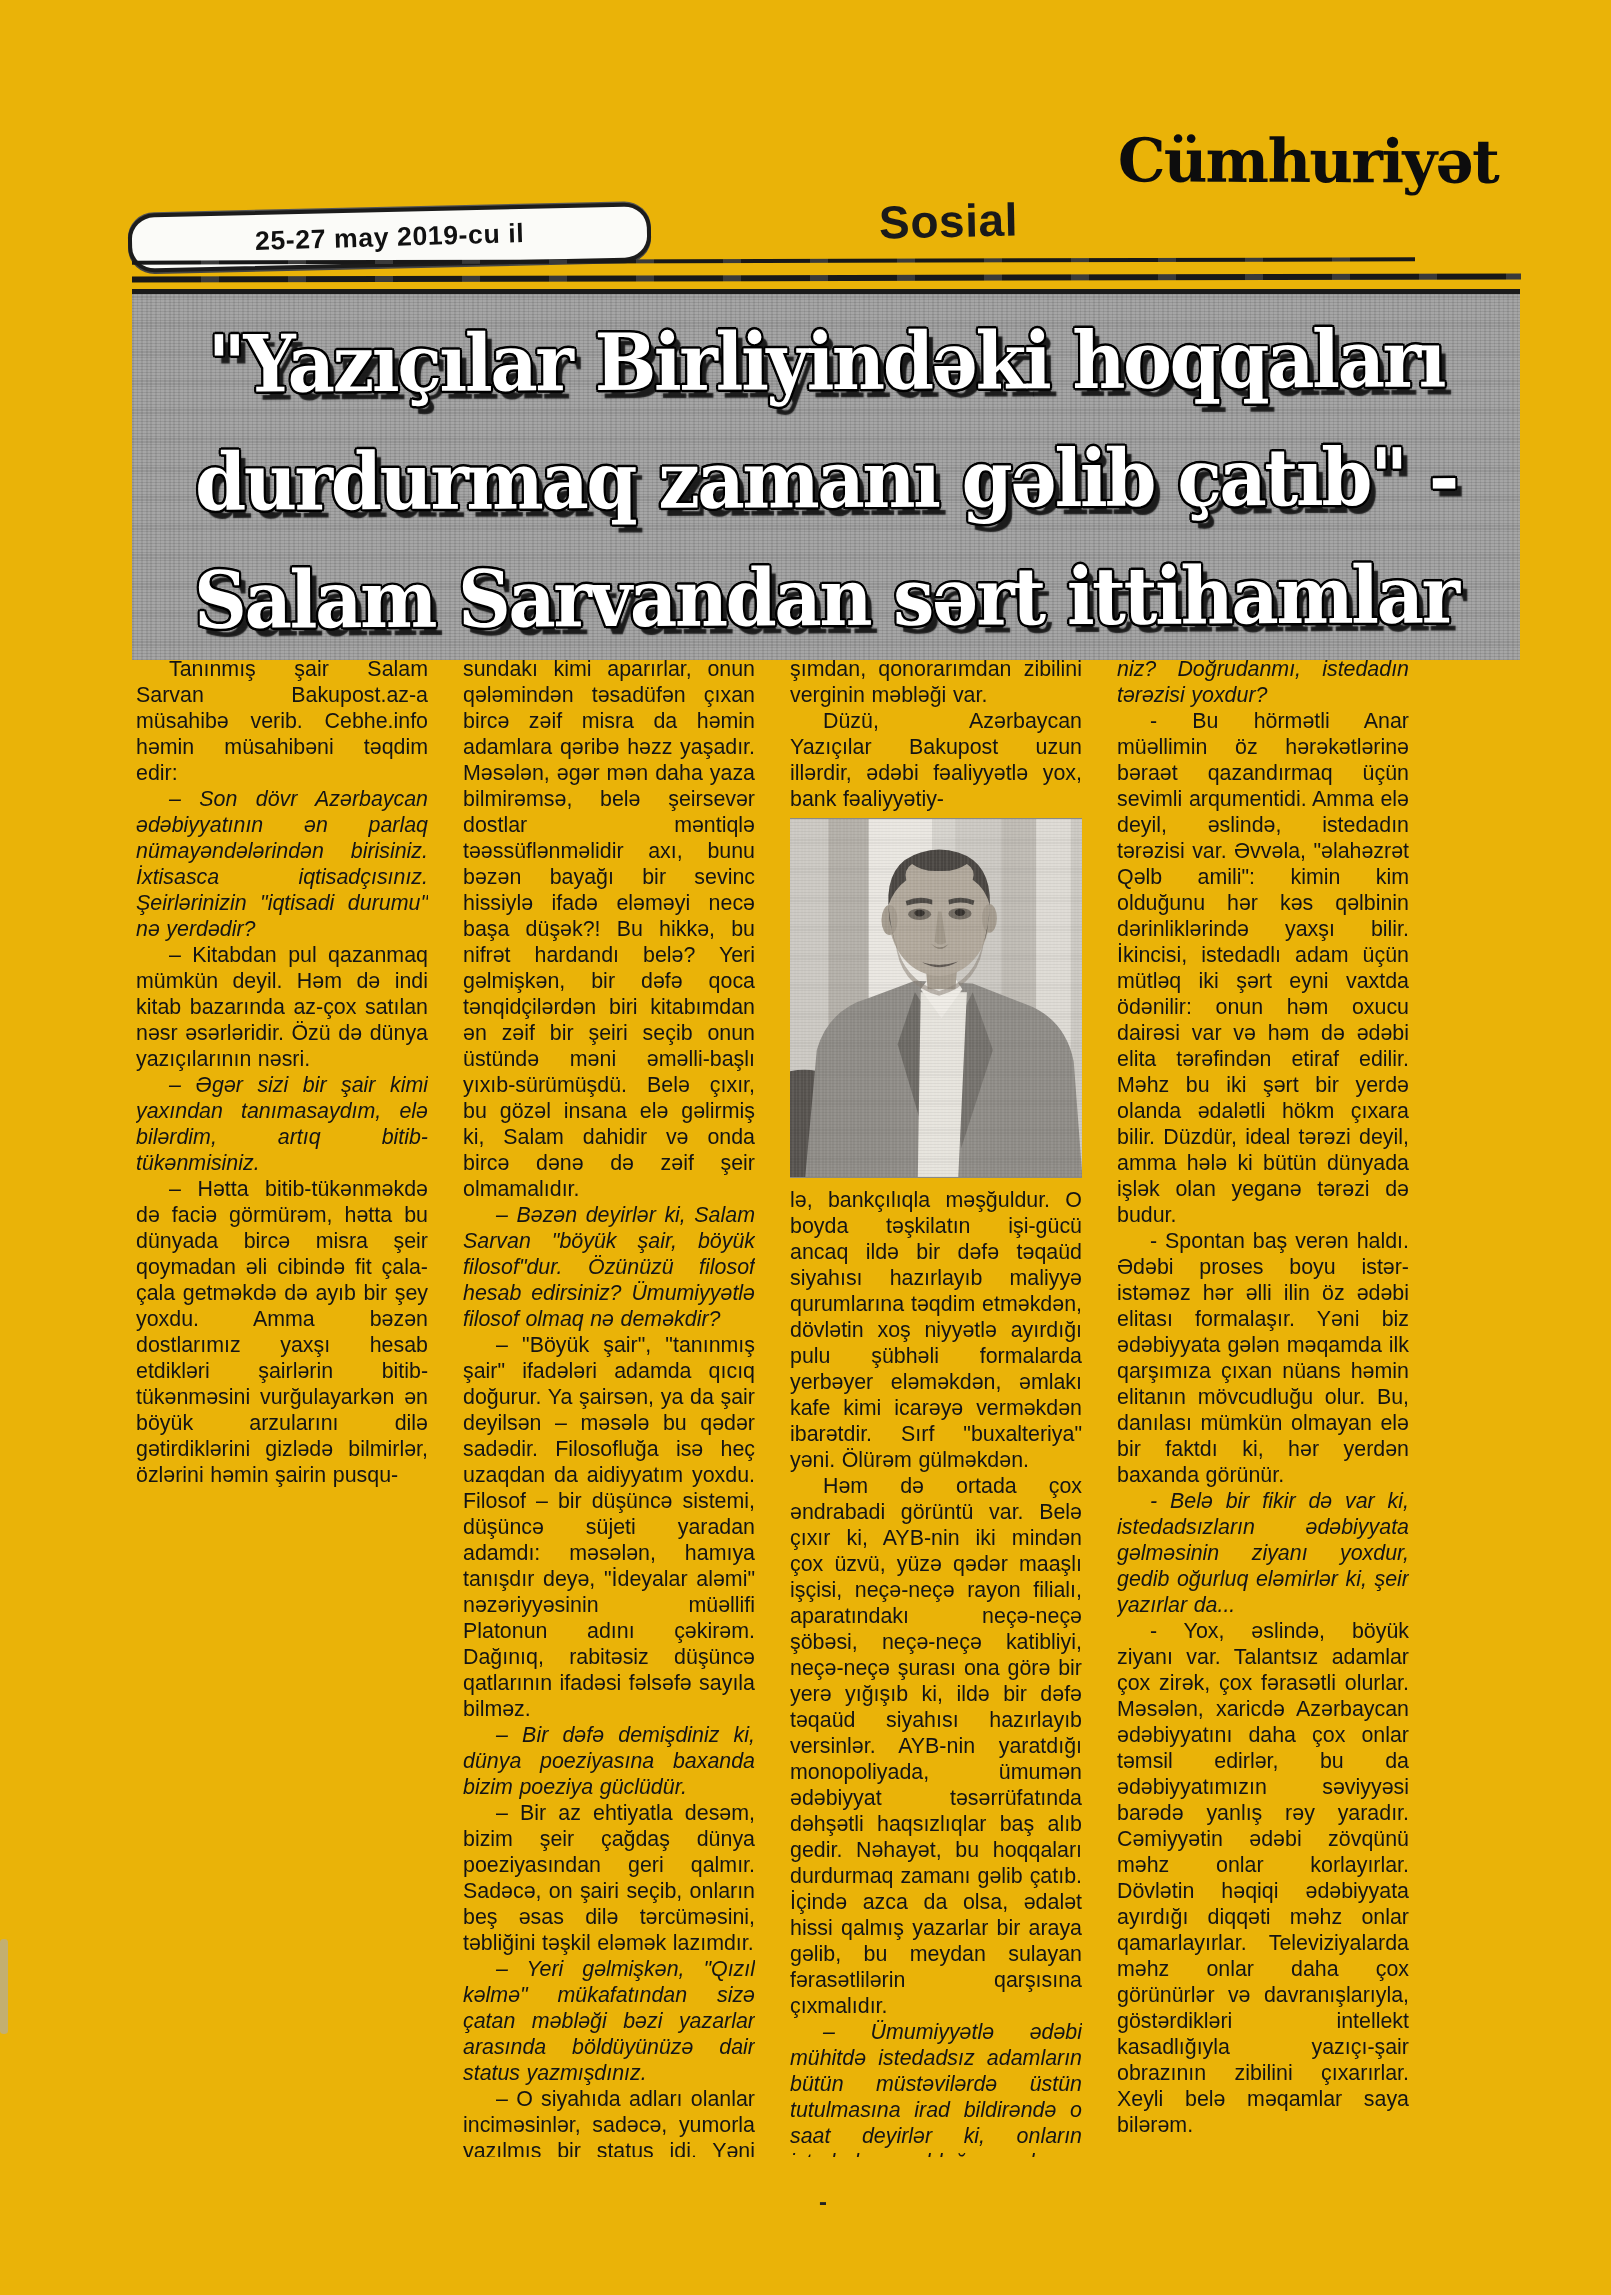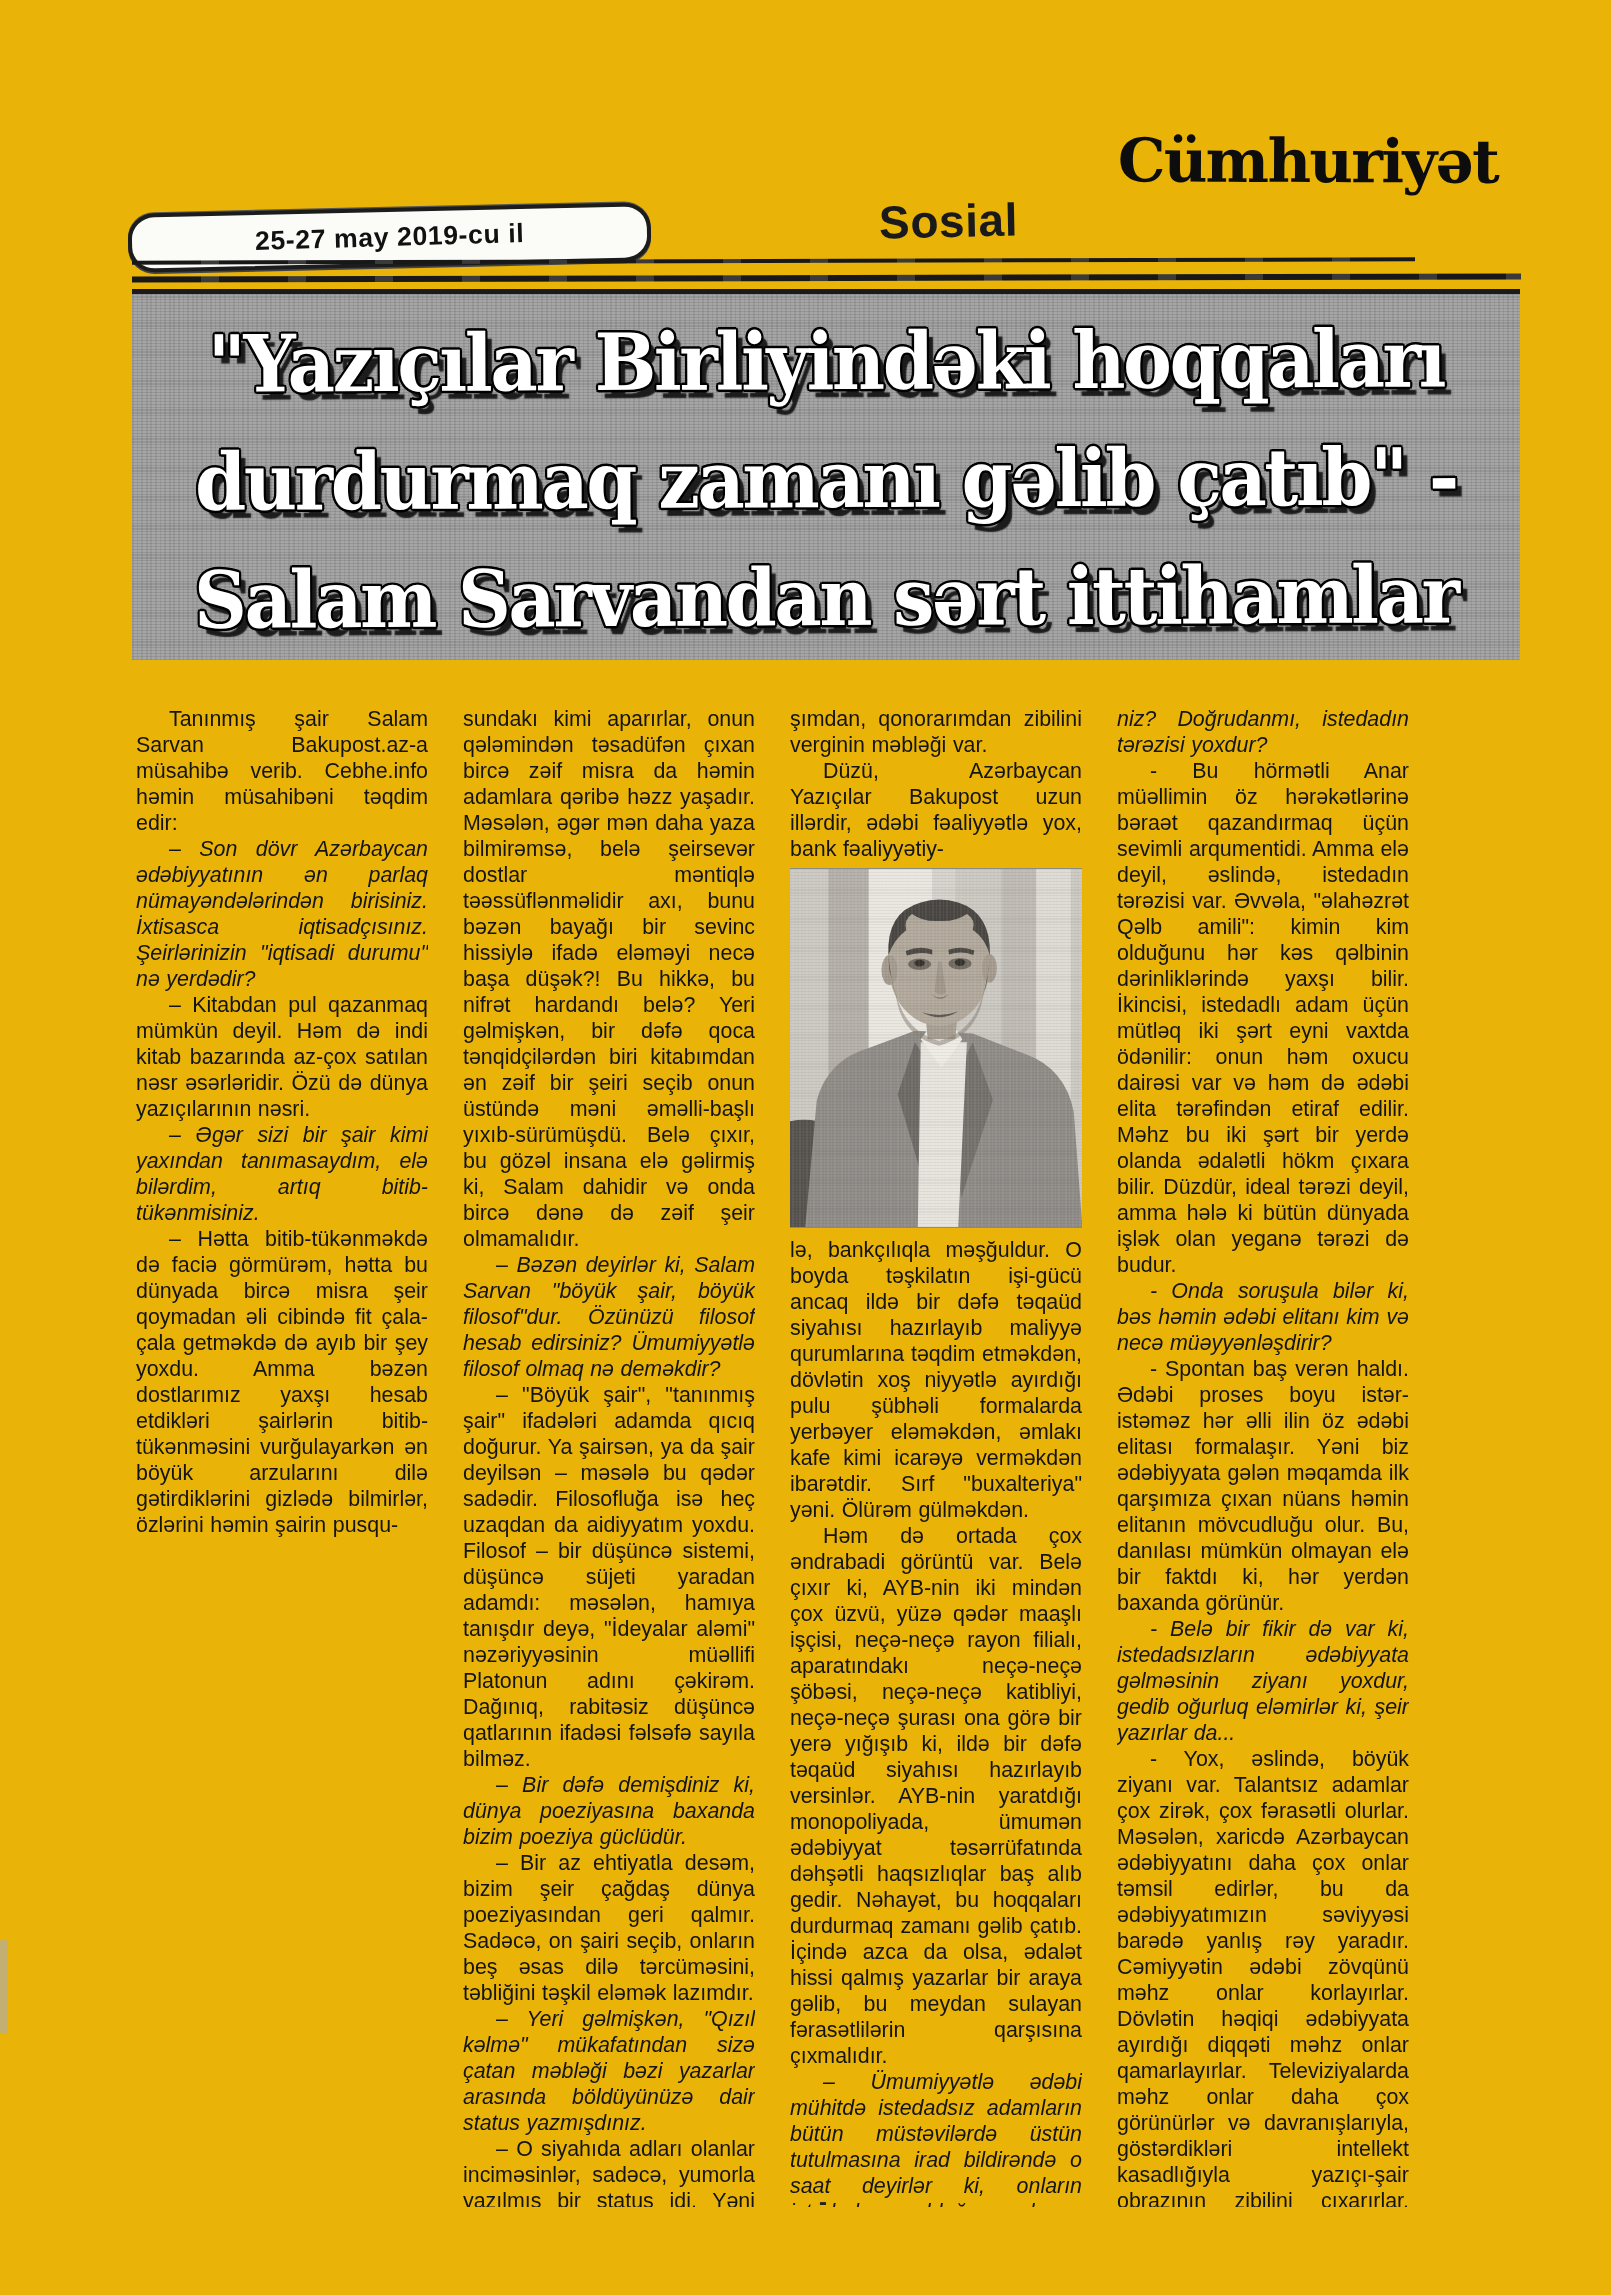--- a/index.html
+++ b/index.html
@@ -32,21 +32,21 @@
       font-family:"DejaVu Serif","Liberation Serif",serif;font-weight:bold;
       font-size:73px;line-height:118px;letter-spacing:-2.3px;color:#fff;white-space:nowrap;
       text-shadow:
         -2.3px 0 #000,2.3px 0 #000,0 -2.3px #000,0 2.3px #000,
         -1.7px -1.7px #000,1.7px 1.7px #000,-1.7px 1.7px #000,1.7px -1.7px #000,
         6.4px 7.5px 1.2px rgba(10,10,10,.88);
       transform:rotate(-.25deg) scaleY(1.08);}
   .headline-banner .headline-line:first-child{margin-top:8px;}
 
   
-  .article-body{position:absolute;left:136px;top:706px;width:1273px;height:1501px;
+  .article-body{position:absolute;left:136px;top:656px;width:1273px;height:1501px;
       display:flex;gap:35px;}
   .article-column{width:292px;height:1501px;overflow:hidden;flex:none;}
   .article-column p{margin:0;font-size:21.4px;line-height:26px;text-align:justify;
       color:#141414;word-spacing:0.6px;}
   .article-column p.ind{text-indent:33px;}
   .article-column p.q{font-weight:normal;font-style:italic;}
 
   
   .photo-figure{margin:7px 0 10.4px -8px;width:319px;height:358px;position:relative;
       outline:0.6px solid #8a8a86;overflow:hidden;}
@@ -150,21 +150,20 @@
       </svg>
       <div class="photo-grain"></div>
     </div>
   <p class="a">lə, bankçılıqla məşğuldur. O boyda təşkilatın işi-gücü ancaq ildə bir dəfə təqaüd siyahısı hazırlayıb maliyyə qurumlarına təqdim etməkdən, dövlətin xoş niyyətlə ayırdığı pulu şübhəli formalarda yerbəyer eləməkdən, əmlakı kafe kimi icarəyə verməkdən ibarətdir. Sırf "buxalteriya" yəni. Ölürəm gülməkdən.</p>
         <p class="a ind">Həm də ortada çox əndrabadi görüntü var. Belə çıxır ki, AYB-nin iki mindən çox üzvü, yüzə qədər maaşlı işçisi, neçə-neçə rayon filialı, aparatındakı neçə-neçə şöbəsi, neçə-neçə katibliyi, neçə-neçə şurası ona görə bir yerə yığışıb ki, ildə bir dəfə təqaüd siyahısı hazırlayıb versinlər. AYB-nin yaratdığı monopoliyada, ümumən ədəbiyyat təsərrüfatında dəhşətli haqsızlıqlar baş alıb gedir. Nəhayət, bu hoqqaları durdurmaq zamanı gəlib çatıb. İçində azca da olsa, ədalət hissi qalmış yazarlar bir araya gəlib, bu meydan sulayan fərasətlilərin qarşısına çıxmalıdır.</p>
         <p class="q ind">– Ümumiyyətlə ədəbi mühitdə istedadsız adamların bütün müstəvilərdə üstün tutulmasına irad bildirəndə o saat deyirlər ki, onların istedadsız olduğunu hansı məntiqlə iddia edirsi-</p>
       </div>
     <div class="article-column">
         <p class="q">niz? Doğrudanmı, istedadın tərəzisi yoxdur?</p>
         <p class="a ind">- Bu hörmətli Anar müəllimin öz hərəkətlərinə bəraət qazandırmaq üçün sevimli arqumentidi. Amma elə deyil, əslində, istedadın tərəzisi var. Əvvəla, "əlahəzrət Qəlb amili": kimin kim olduğunu hər kəs qəlbinin dərinliklərində yaxşı bilir. İkincisi, istedadlı adam üçün mütləq iki şərt eyni vaxtda ödənilir: onun həm oxucu dairəsi var və həm də ədəbi elita tərəfindən etiraf edilir. Məhz bu iki şərt bir yerdə olanda ədalətli hökm çıxara bilir. Düzdür, ideal tərəzi deyil, amma hələ ki bütün dünyada işlək olan yeganə tərəzi də budur.</p>
-        <p class="q ind">- Onda soruşula bilər ki, bəs həmin ədəbi elitanı kim və necə müəyyənləşdirir?</p>
         <p class="a ind">- Spontan baş verən haldı. Ədəbi proses boyu istər-istəməz hər əlli ilin öz ədəbi elitası formalaşır. Yəni biz ədəbiyyata gələn məqamda ilk qarşımıza çıxan nüans həmin elitanın mövcudluğu olur. Bu, danılası mümkün olmayan elə bir faktdı ki, hər yerdən baxanda görünür.</p>
         <p class="q ind">- Belə bir fikir də var ki, istedadsızların ədəbiyyata gəlməsinin ziyanı yoxdur, gedib oğurluq eləmirlər ki, şeir yazırlar da...</p>
         <p class="a ind">- Yox, əslində, böyük ziyanı var. Talantsız adamlar çox zirək, çox fərasətli olurlar. Məsələn, xaricdə Azərbaycan ədəbiyyatını daha çox onlar təmsil edirlər, bu da ədəbiyyatımızın səviyyəsi barədə yanlış rəy yaradır. Cəmiyyətin ədəbi zövqünü məhz onlar korlayırlar. Dövlətin həqiqi ədəbiyyata ayırdığı diqqəti məhz onlar qamarlayırlar. Televiziyalarda məhz onlar daha çox görünürlər və davranışlarıyla, göstərdikləri intellekt kasadlığıyla yazıçı-şair obrazının zibilini çıxarırlar. Xeyli belə məqamlar saya bilərəm.</p>
       </div>
   </div>
 
   <div class="margin-smudge"></div>
   <div class="page-bottom-dash">-</div>
 
 </div>

